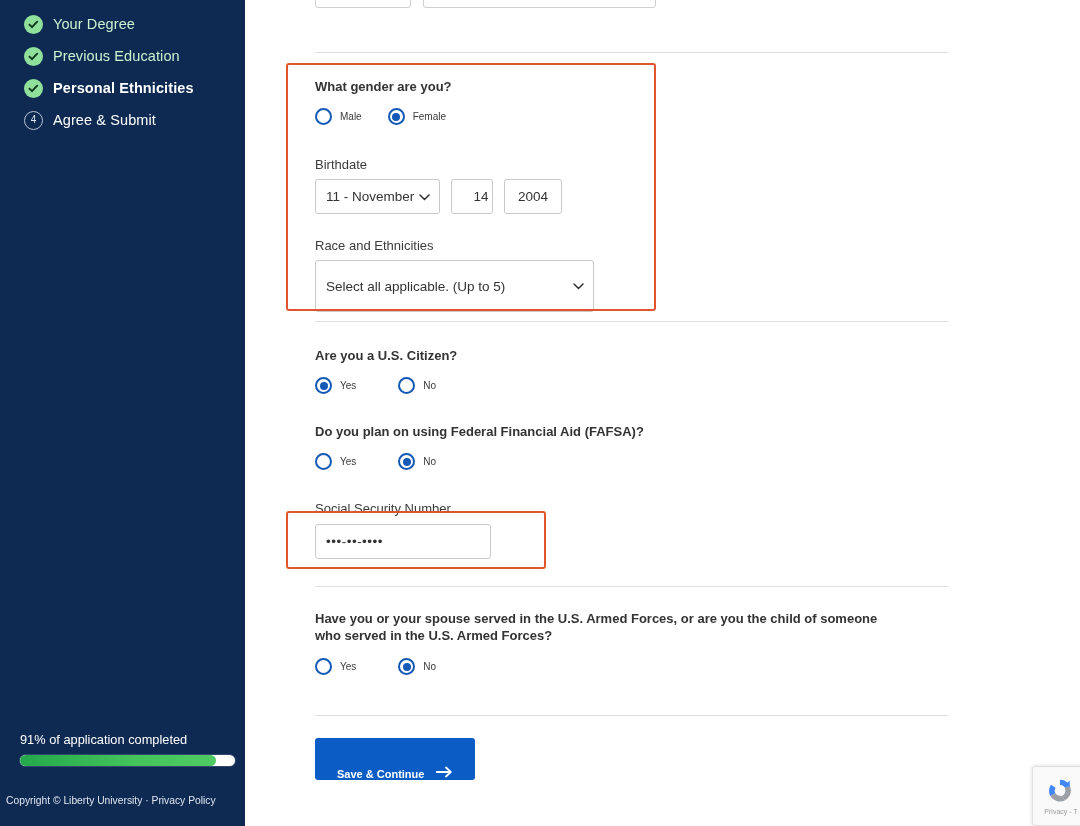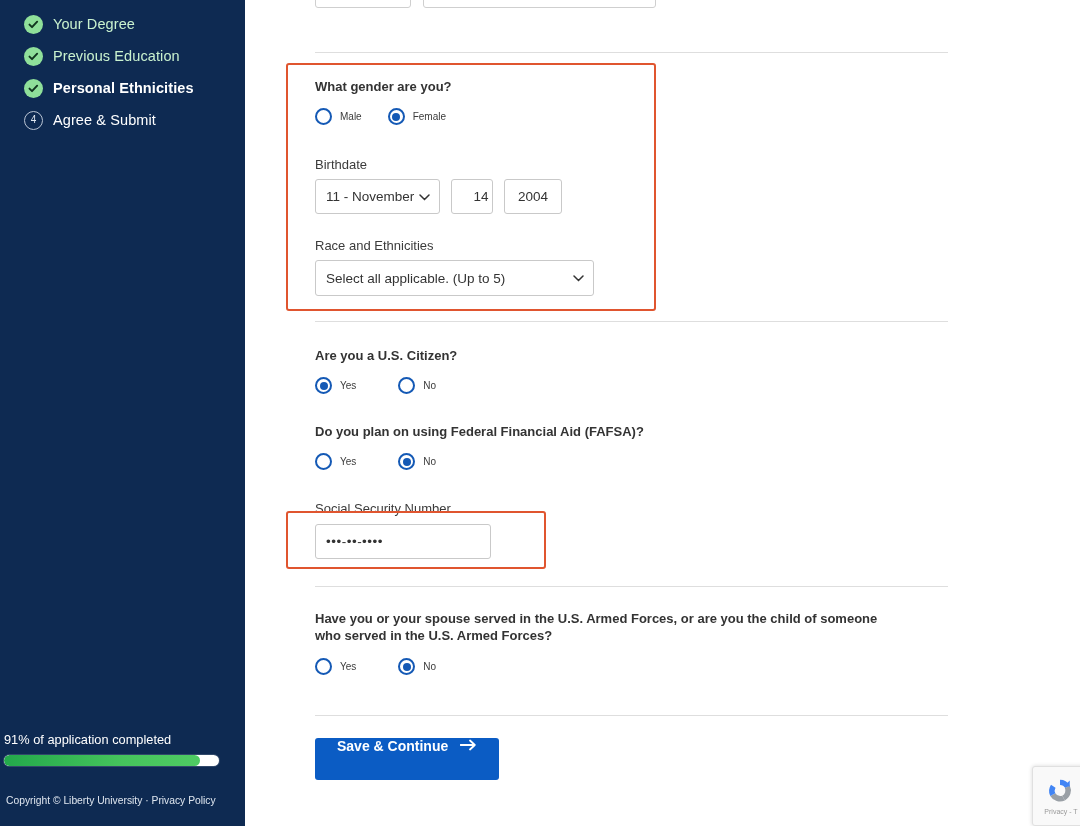--- a/index.html
+++ b/index.html
@@ -39,21 +39,21 @@
     font-size: 10px;
     line-height: 1;
   }
   .step-label { font-size: 14.5px; letter-spacing: .1px; }
   .step.completed .step-label { color: #c9f2cf; }
   .step.current .step-label { color: #ffffff; font-weight: bold; }
   .step.upcoming .step-label { color: #ffffff; }
 
   #progress-block {
     position: absolute; left: 0; bottom: 60px; width: 238px;
-    padding: 0 4px;
+    padding: 0 20px;
   }
   #progress-text { font-size: 12.8px; color: #ffffff; margin-bottom: 8px; }
   #progress-track {
     width: 215px; height: 11px; border-radius: 6px;
     background: #ffffff; overflow: hidden;
     box-shadow: 0 0 0 1px rgba(255,255,255,.15);
   }
   #progress-fill {
     height: 100%; border-radius: 6px;
     background: linear-gradient(90deg, #23a84b 0%, #45c45c 60%, #4fcb63 100%);
@@ -106,23 +106,23 @@
     position: absolute;
     border: 2px solid #e0552f;
     border-radius: 3px;
     pointer-events: none;
   }
 
   #save-btn {
     background: #0b5cc4; color: #ffffff;
     border: none; border-radius: 3px;
     height: 42px; padding: 0 22px;
-    font-size: 14px; font-weight: bold;
+    font-size: 11px; font-weight: bold;
     font-family: "Liberation Sans", sans-serif;
-    display: inline-flex; align-items: flex-start; gap: 12px;
+    display: inline-flex; align-items: flex-end; gap: 12px;
     cursor: pointer;
   }
 
   
   #recaptcha {
     position: absolute; right: -8px; bottom: 0px;
     width: 56px; height: 60px;
     background: #f9f9f9;
     border: 1px solid #e0e0e0;
     border-radius: 3px 0 0 3px;
@@ -228,21 +228,21 @@
       <div class="tb" style="position:absolute;left:136px;top:179px;width:42px;justify-content:center;padding-left:28px;">
         <span>14</span>
       </div>
 
       <div class="tb" style="position:absolute;left:189px;top:179px;width:58px;justify-content:center;">
         <span>2004</span>
       </div>
 
       <div class="f-label" style="position:absolute;left:0px;top:238px;">Race and Ethnicities</div>
 
-      <div class="tb sel" style="position:absolute;left:0px;top:260px;width:279px;height:36px;">
+      <div class="tb sel" style="position:absolute;left:0px;top:260px;width:279px;height:52px;">
         <span>Select all applicable. (Up to 5)</span>
         <span class="chev">
           <svg width="11" height="7" viewBox="0 0 11 7">
               <path d="M1 1 L5.5 5.5 L10 1" stroke="#333" stroke-width="1.5" fill="none" stroke-linecap="round"></path>
             </svg>
         </span>
       </div>
 
       <div class="hl-box" style="left:-29px;top:63px;width:370px;height:248px;"></div>
 

